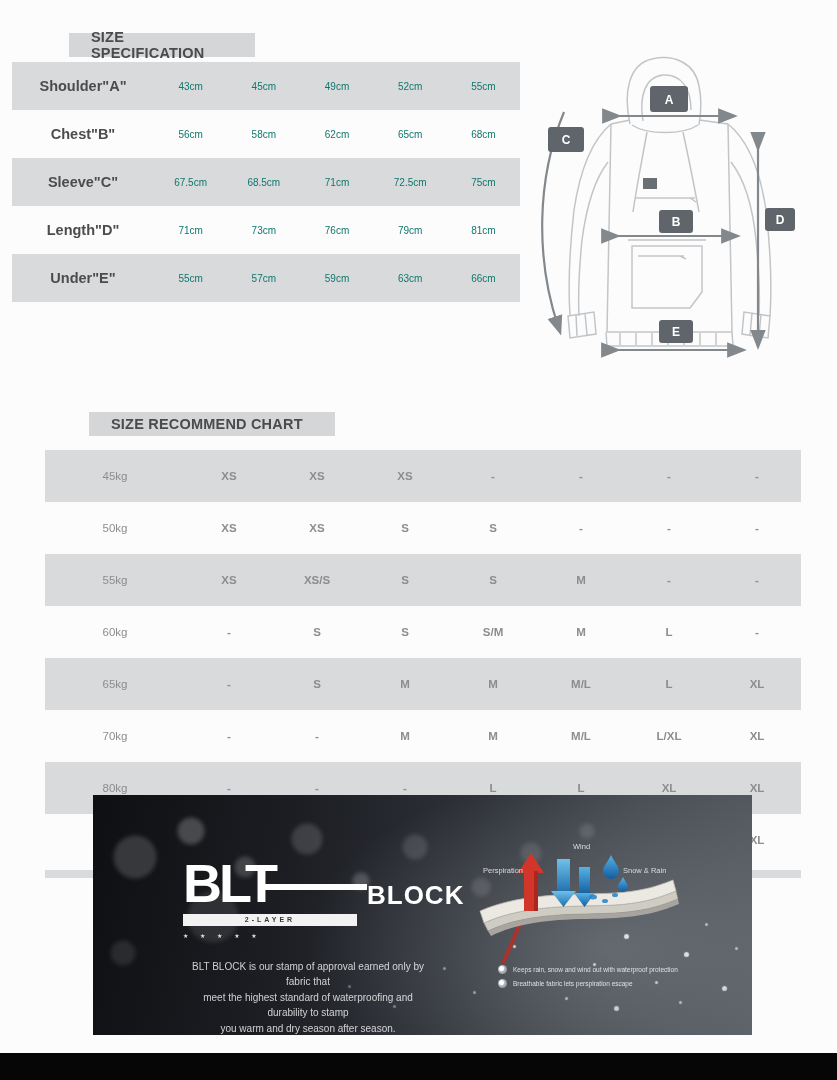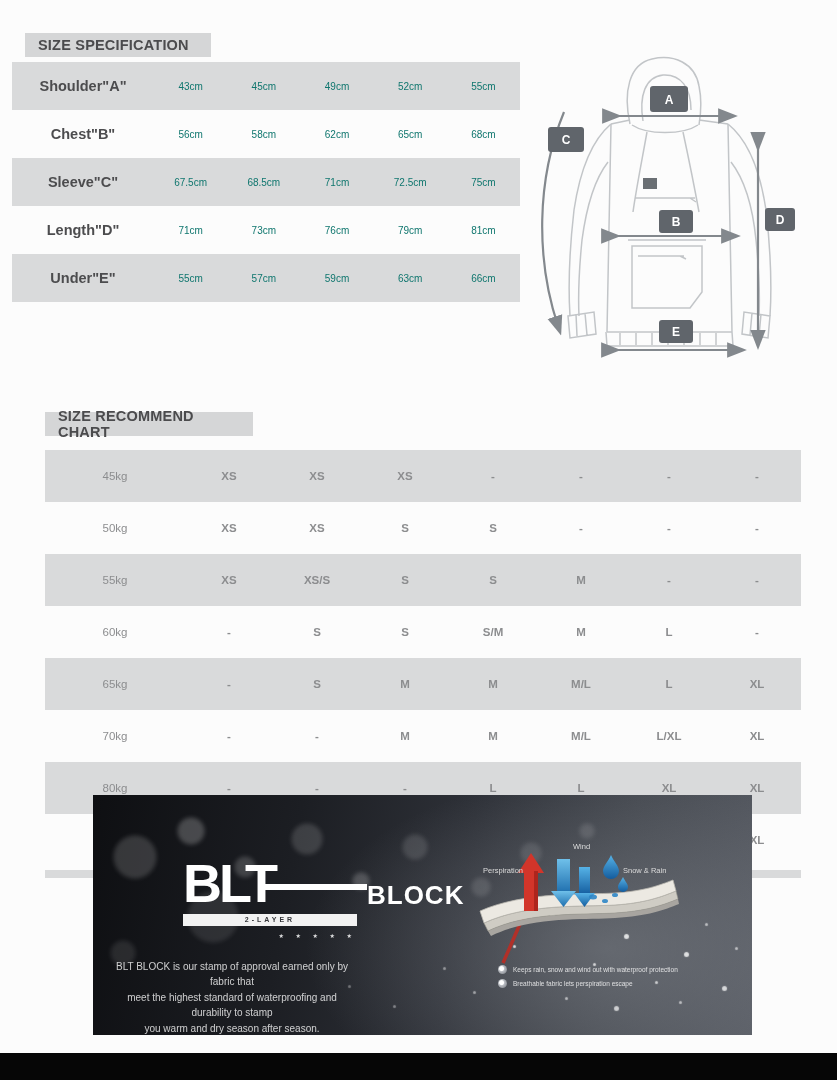--- a/index.html
+++ b/index.html
@@ -1,22 +1,22 @@
 <!DOCTYPE html>
 <html><head>
 <meta charset="utf-8">
 <style>
   html,body{margin:0;padding:0;background:#e9e9e9;}
   .page{position:relative;width:837px;height:1080px;background:#fcfcfc;overflow:hidden;
         font-family:"Liberation Sans",sans-serif;}
   
   .badge{position:absolute;background:#d5d6d7;color:#4b4b4d;font-weight:700;font-size:14.5px;
-         display:flex;align-items:center;padding:0 13px;letter-spacing:.2px;box-sizing:border-box;}
+         display:flex;align-items:center;padding:0 22px;letter-spacing:.2px;box-sizing:border-box;margin-left:44px;}
   .spec-badge{left:25px;top:33px;width:186px;height:24px;}
-  .rec-badge{left:45px;top:412px;width:208px;height:24px;}
+  .rec-badge{left:45px;top:412px;width:246px;height:24px;}
   
   .ttable{position:absolute;}
   .spec-table{left:12px;top:62px;width:508px;}
   .rec-table{left:45px;top:450px;width:756px;}
   .trow{display:flex;align-items:center;}
   .stripe{background:#d9dadb;}
   .cell{flex:1;text-align:center;white-space:nowrap;}
   .spec-table .trow{height:48px;}
   .spec-table .trow.head{height:34px;}
   .spec-table .cell{font-size:10px;color:#0f766e;}
@@ -51,21 +51,21 @@
      box-shadow:
        420px 150px 1px 0 rgba(255,255,255,.8), 458px 118px 1px 1px rgba(255,255,255,.7),
        500px 168px 1px 0 rgba(255,255,255,.75),532px 140px 1px 1px rgba(255,255,255,.8),
        562px 186px 1px 0 rgba(255,255,255,.7), 592px 158px 1px 1px rgba(255,255,255,.8),
        612px 128px 1px 0 rgba(255,255,255,.6), 472px 202px 1px 0 rgba(255,255,255,.6),
        522px 212px 1px 1px rgba(255,255,255,.7),586px 206px 1px 0 rgba(255,255,255,.6),
        630px 192px 1px 1px rgba(255,255,255,.75),642px 152px 1px 0 rgba(255,255,255,.6),
        380px 196px 1px 0 rgba(255,255,255,.5), 350px 172px 1px 0 rgba(255,255,255,.45),
        300px 210px 1px 0 rgba(255,255,255,.4), 255px 190px 1px 0 rgba(255,255,255,.35);}
   .promo-left{position:absolute;left:90px;top:66px;width:174px;display:flex;flex-direction:column;
-              align-items:flex-end;color:#fff;}
+              align-items:flex-start;color:#fff;}
   .logo-row{display:flex;align-items:flex-end;width:100%;}
   .blt{font-size:54px;font-weight:800;letter-spacing:-3px;line-height:.85;color:#fff;}
   .block-wrap{display:flex;flex-direction:row;margin-left:2px;}
   .logo-bar{height:6px;background:#fff;width:104px;margin-left:-14px;margin-bottom:3px;}
   .block{font-size:26px;font-weight:800;letter-spacing:1px;line-height:.9;color:#fff;}
   .layer-bar{margin-top:7px;width:100%;height:12px;background:#f2f2f2;display:flex;
              align-items:center;justify-content:center;}
   .layer-bar span{font-size:7px;font-weight:700;color:#35363a;letter-spacing:3px;}
   .stars{margin-top:6px;font-size:6px;letter-spacing:5px;color:rgba(255,255,255,.85);}
   .desc{margin-top:20px;width:250px;text-align:center;font-size:10px;line-height:1.55;

